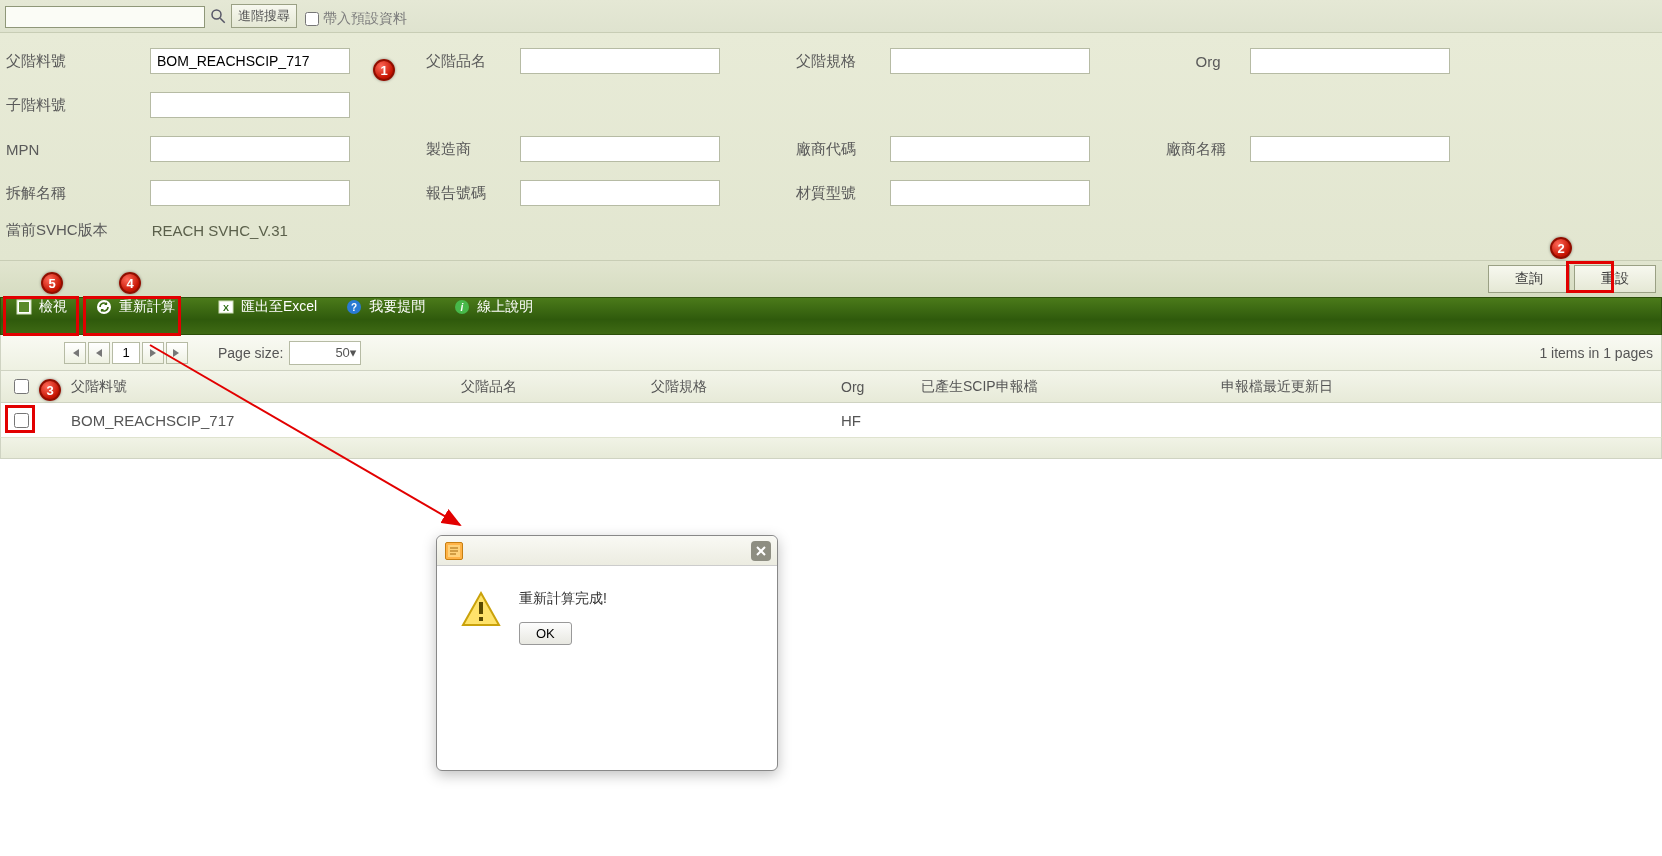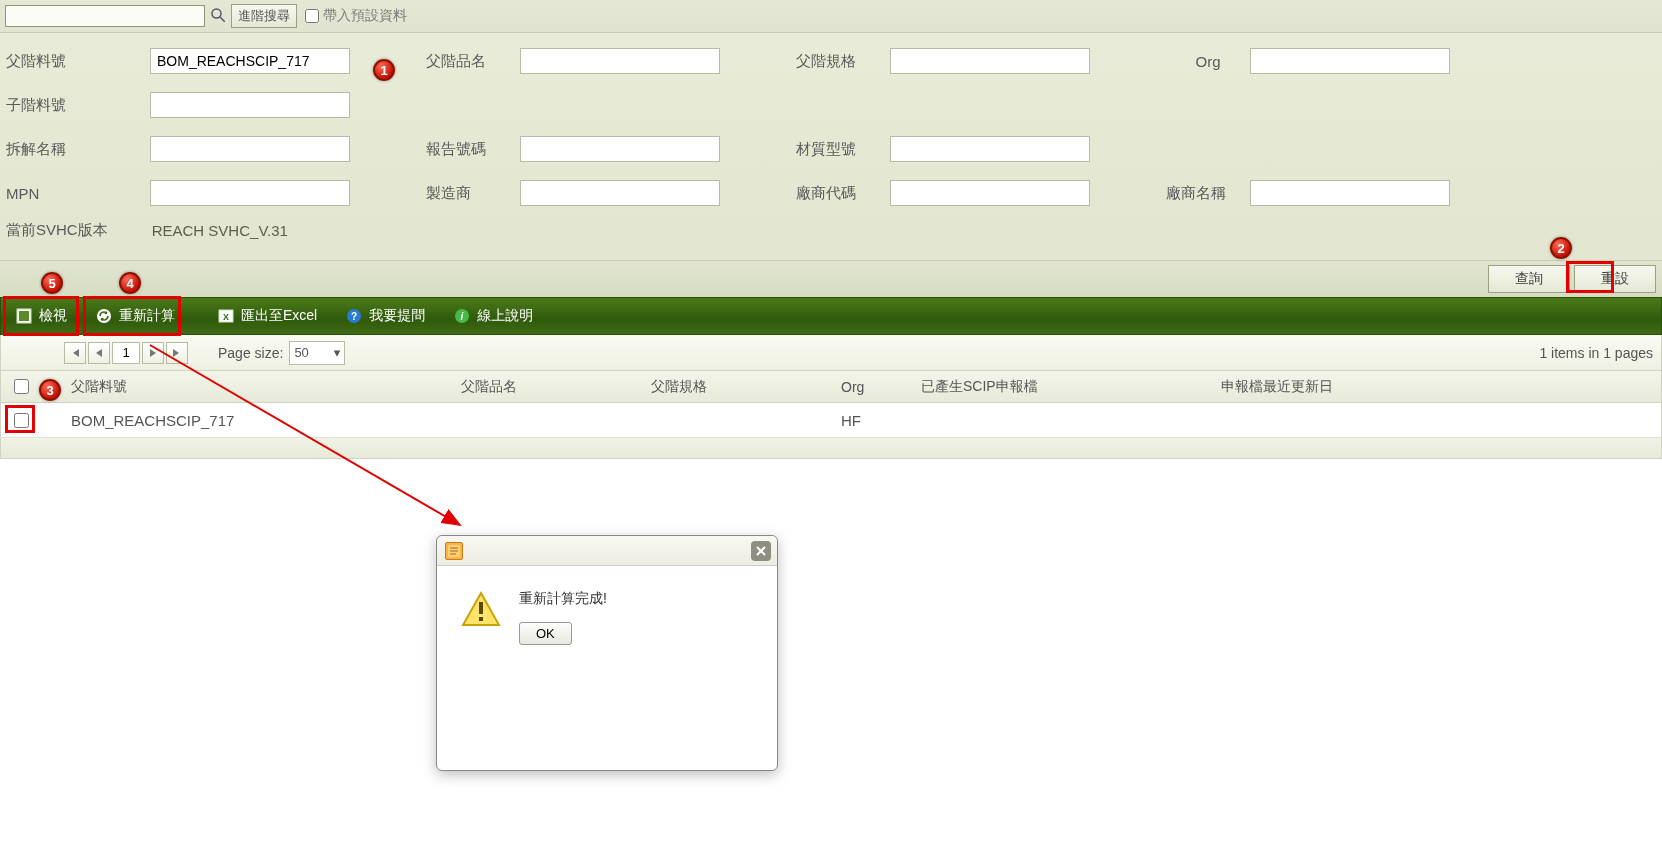--- a/index.html
+++ b/index.html
@@ -9,21 +9,21 @@
     background: #fff;
     width: 1662px;
     color: #444;
   }
 
   
   .top-strip {
     background: linear-gradient(#e5e8d5, #dfe3cf);
     padding: 4px 5px;
     display: flex;
-    align-items: center;
+    align-items: flex-end;
     gap: 4px;
     border-bottom: 1px solid #c8cdb5;
   }
   .top-strip .quick-search { width: 200px; height: 22px; border: 1px solid #8f9779; background:#fbfcf6; }
   .search-icon svg { width:18px; height:18px; }
   .adv-btn {
     border:1px solid #9aa084; background:linear-gradient(#f7f8ef,#e5e8d5);
     padding:2px 6px; font-size:13px; color:#575757;
   }
   .load-default-label { color:#7c7c7c; margin-left:4px; display:flex; align-items:center; gap:4px;}
@@ -56,21 +56,21 @@
 
   
   .toolbar {
     background: linear-gradient(#4b7a1a, #2f5a0c 60%, #3f6a14);
     border:1px solid #2c4f0a;
     display:flex; align-items:center; gap:0;
     color:#fff; height:38px;
     position: relative;
   }
   .tool-btn {
-    display:flex; align-items:center; gap:6px;
+    display:flex; gap:6px;
     padding:0 14px; height:100%; color:#fff; font-size:14px;
   }
   .tool-btn .ico { width:18px; height:18px; display:flex; align-items:center; justify-content:center;}
   .tool-btn .ico svg { width:16px; height:16px; }
 
   
   .pager-row {
     border:1px solid #cfd3c2; border-top:none;
     background:linear-gradient(#f9faf3,#eef1e2);
     display:flex; align-items:center; height:36px; padding:0 8px;
@@ -78,22 +78,22 @@
   }
   .pager-row .nav-group { display:flex; align-items:center; gap:2px; margin-left:55px;}
   .pg-btn {
     width:22px; height:22px; border:1px solid #b6bba4;
     background:linear-gradient(#fff,#eef1e2);
     display:flex; align-items:center; justify-content:center; font-size:12px; color:#555;
   }
   .pg-input { width:28px; height:22px; border:1px solid #b6bba4; text-align:center; font-size:13px;}
   .page-size { margin-left:30px; display:flex; align-items:center; gap:6px;}
   .ps-select {
-    border:1px solid #b6bba4; background:#fff; height:24px; width:56px; padding:0 4px; font-size:13px;
-    display:flex; align-items:center; justify-content:space-between;
+    border:1px solid #b6bba4; background:#fff; height:24px; width:72px; padding:0 4px; font-size:13px;
+    display:flex; align-items:center; justify-content:flex-end;
   }
   .items-info { margin-left:auto; color:#555; font-size:14px;text-align:center;}
 
   
   .grid-header {
     display:flex; align-items:center;
     background:linear-gradient(#f3f5ea,#e7ead8);
     border:1px solid #cfd3c2; border-top:none;
     height:32px; color:#555; font-size:14px;
   }
@@ -200,41 +200,41 @@
     <div class="form-cell-label" style="width:90px; text-align:center;">Org</div>
     <div class="form-cell-input"><input style=""></div>
   </div>
 
   <div class="form-row">
     <div class="form-cell-label">子階料號</div>
     <div class="form-cell-input"><input style=""></div>
   </div>
 
   <div class="form-row">
+    <div class="form-cell-label">MPN</div>
+    <div class="form-cell-input"><input style=""></div>
+    <div class="spacer-col"></div>
+    <div class="form-cell-label" style="width:100px;">製造商</div>
+    <div class="form-cell-input"><input style=""></div>
+    <div class="spacer-col"></div>
+    <div class="form-cell-label" style="width:100px;">廠商代碼</div>
+    <div class="form-cell-input"><input style=""></div>
+    <div class="spacer-col"></div>
+    <div class="form-cell-label" style="width:90px;">廠商名稱</div>
+    <div class="form-cell-input"><input style=""></div>
+  </div>
+
+  <div class="form-row">
     <div class="form-cell-label">拆解名稱</div>
     <div class="form-cell-input"><input style=""></div>
     <div class="spacer-col"></div>
     <div class="form-cell-label" style="width:100px;">報告號碼</div>
     <div class="form-cell-input"><input style=""></div>
     <div class="spacer-col"></div>
     <div class="form-cell-label" style="width:100px;">材質型號</div>
-    <div class="form-cell-input"><input style=""></div>
-  </div>
-
-  <div class="form-row">
-    <div class="form-cell-label">MPN</div>
-    <div class="form-cell-input"><input style=""></div>
-    <div class="spacer-col"></div>
-    <div class="form-cell-label" style="width:100px;">製造商</div>
-    <div class="form-cell-input"><input style=""></div>
-    <div class="spacer-col"></div>
-    <div class="form-cell-label" style="width:100px;">廠商代碼</div>
-    <div class="form-cell-input"><input style=""></div>
-    <div class="spacer-col"></div>
-    <div class="form-cell-label" style="width:90px;">廠商名稱</div>
     <div class="form-cell-input"><input style=""></div>
   </div>
 
   <div class="svhc-row">
     <span>當前SVHC版本</span>
     <span class="svhc-val">REACH SVHC_V.31</span>
   </div>
 </div>
 
 <div class="query-bar">

